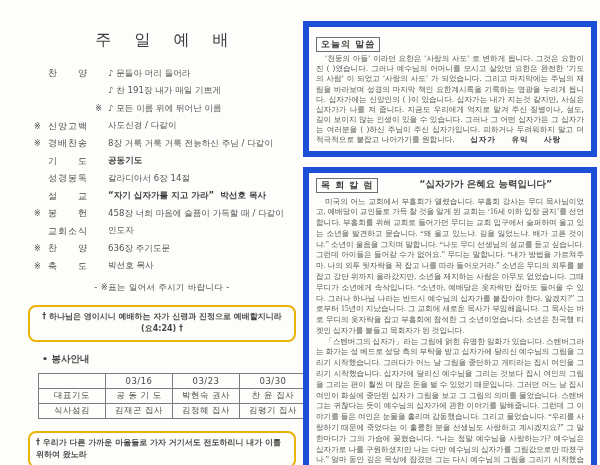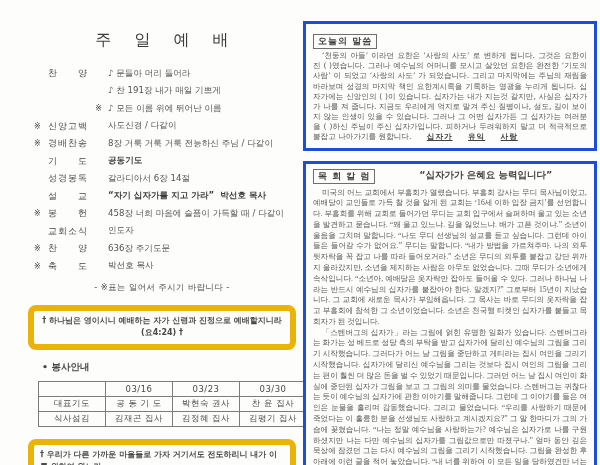--- a/index.html
+++ b/index.html
@@ -16,36 +16,36 @@
   .meta-row{display:flex;justify-content:space-between;margin-top:13px;
     font-size:9px;padding-left:28px;padding-right:2px;}
   .lit-list{margin-top:14px;padding-left:6px;}
   .lit-row{display:flex;align-items:center;height:17.5px;font-size:9px;}
   .lit-mark{width:14px;flex:none;font-size:8px;}
   .lit-label{width:60px;flex:none;white-space:pre;letter-spacing:1px;}
   .lit-label.mark-right{text-align:right;padding-right:5px;box-sizing:border-box;font-size:8px;}
   .lit-content{flex:1;white-space:pre;font-size:8.6px;color:#525252;}
   .lit-content.bold{font-weight:bold;color:#3c3c3c;}
   .stand-note{text-align:center;font-size:8.3px;margin-top:7px;letter-spacing:0.5px;}
-  .vbox{margin-top:12px;border:6px solid #eab308;border-radius:8px;
+  .vbox{margin-top:12px;border:2px solid #eab308;border-radius:8px;
     padding:4px 6px;font-size:8px;font-weight:bold;color:#4a4a4a;line-height:1.55;}
   .vbox.center{text-align:center;}
   .bongsa-head{margin-top:11px;padding-left:14px;font-size:9.5px;font-weight:bold;}
   table.svc{margin:7px 0 0 10px;border-collapse:collapse;width:269px;
     font-size:8.5px;color:#4a4a4a;}
   table.svc th,table.svc td{border:1px solid #7c7c7c;padding:1px 2px;
     text-align:center;font-weight:normal;height:12px;letter-spacing:0.5px;}
   table.svc td:first-child{width:62px;}
   
   .right-col{position:absolute;left:303px;top:21px;width:294px;}
-  .rbox{border:3px solid #1d4ed8;padding:5px 7px;box-sizing:border-box;background:#fdfdfb;}
+  .rbox{border:6px solid #1d4ed8;padding:5px 7px;box-sizing:border-box;background:#fdfdfb;}
   .rbox-label{display:inline-block;border:1px solid #6e6e6e;padding:0 4px;
     font-weight:bold;font-size:9px;letter-spacing:1px;color:#3f3f3f;margin-bottom:2px;}
   .rbody{font-size:7.6px;line-height:1.34;text-align:justify;text-indent:9px;color:#555;}
-  .kw{font-weight:bold;text-decoration:underline;margin-left:13px;letter-spacing:1px;color:#444;margin-top:8px;}
+  .kw{font-weight:bold;margin-left:13px;letter-spacing:1px;color:#444;margin-top:8px;}
   .rbox2{margin-top:10px;}
   .rbox2-head{display:flex;align-items:flex-start;margin-bottom:2px;gap:9px;}
   .rbox2-title{flex:1;text-align:center;font-weight:bold;font-size:9.5px;color:#3f3f3f;}
   .rpara{font-size:7.6px;line-height:1.42;text-align:justify;text-indent:9px;
     margin:0;color:#555;font-family:Liberation Serif, serif;}
 </style>
 </head>
 <body>
 
 <div class="page">

